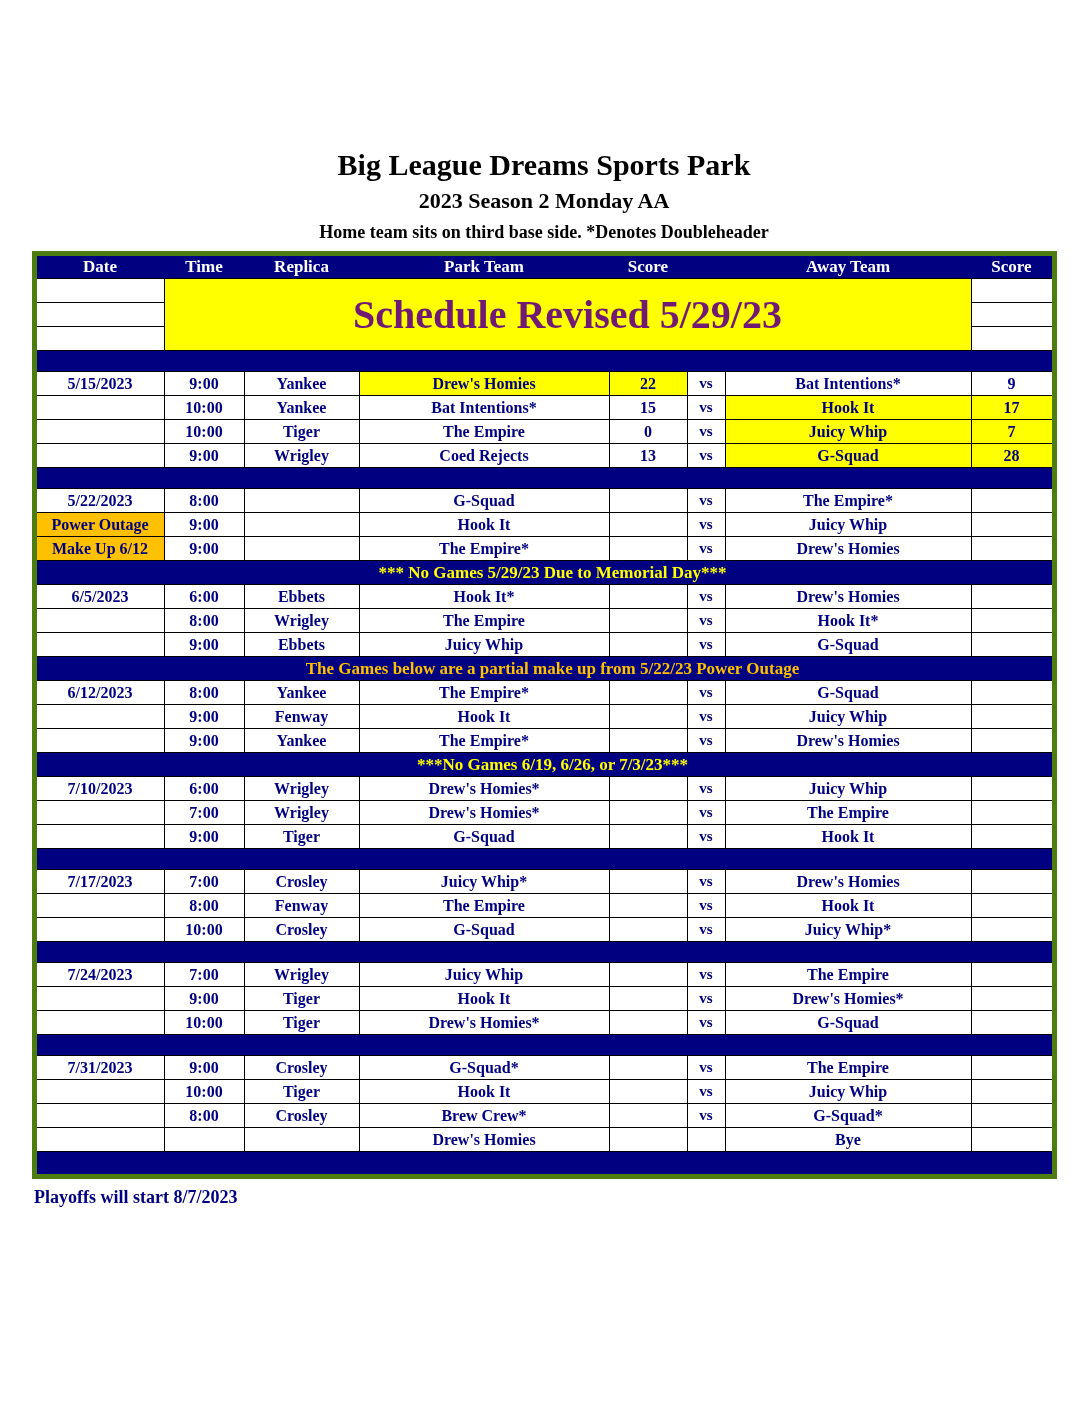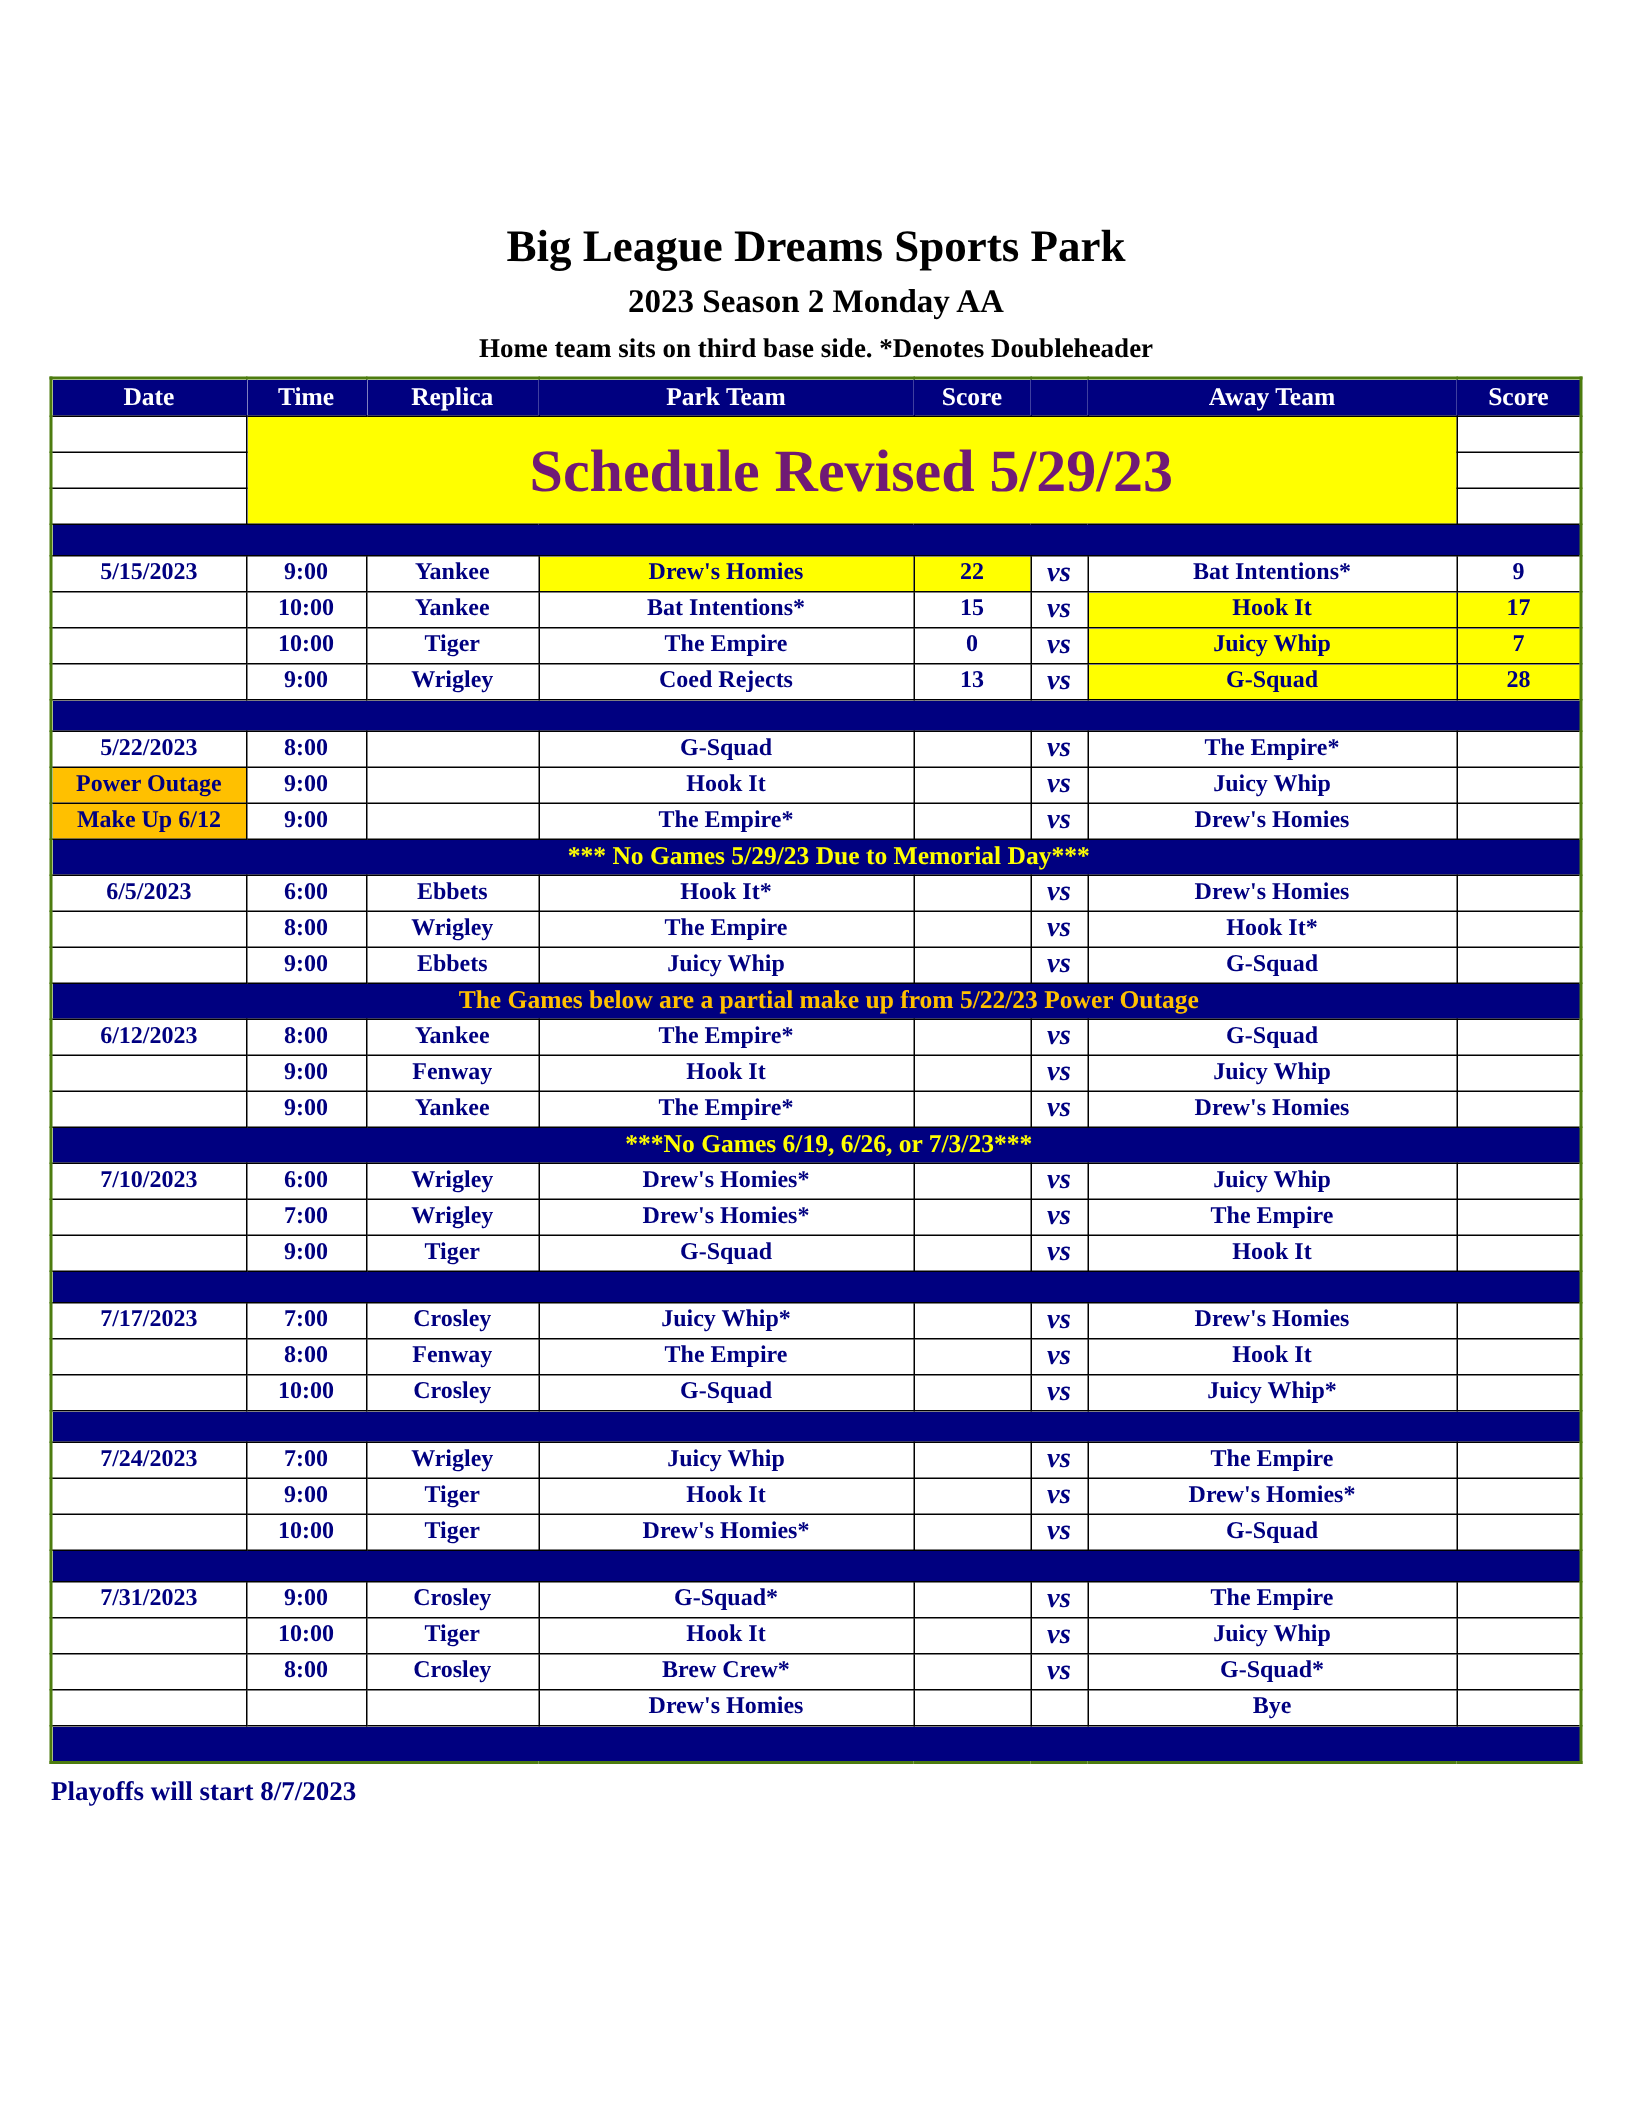--- a/index.html
+++ b/index.html
@@ -1,36 +1,36 @@
 <!DOCTYPE html>
 <html><head>
 <meta charset="utf-8">
 <style>
   html,body{margin:0;padding:0;background:#ffffff;}
   body{width:1088px;min-height:1408px;font-family:"Liberation Serif","DejaVu Serif",serif;color:#000;}
   .page{padding-top:148px;}
   .title{text-align:center;font-size:30px;font-weight:bold;margin:0;color:#000;}
   .subtitle{text-align:center;font-size:22px;font-weight:bold;margin:6px 0 0;color:#000;}
   .note{text-align:center;font-size:18px;font-weight:bold;margin:8px 0 8px;color:#000;}
-  table{border-collapse:collapse;table-layout:fixed;width:1020px;margin:0 auto;border:2px solid #4d7c0f;}
+  table{border-collapse:collapse;table-layout:fixed;width:1020px;margin:0 auto;border:5px solid #4d7c0f;}
   td,th{border:1px solid #000;padding:0 3px;height:24px;font-weight:bold;font-size:16px;color:#000080;
         text-align:center;overflow:hidden;white-space:nowrap;box-sizing:border-box;}
   thead th{background:#000080;color:#ffffff;font-size:17px;height:25px;border-color:#000080;border-top:1px solid #000;border-bottom:1px solid #000;}
   thead th:first-child{border-left:1px solid #000;}
   thead th:last-child{border-right:1px solid #000;}
   .banner{background:#ffff00;color:#701a75;font-size:40px;font-weight:bold;text-align:center;}
   .banner-side{background:#ffffff;}
   .sep{background:#000080;height:21px;border-left:1px solid #000;border-right:1px solid #000;}
   .sep-tall{height:25px;}
   .notice{background:#000080;font-size:17px;height:24px;padding-left:20px;}
   .notice-yellow{color:#ffff00;}
   .notice-orange{color:#ffc000;}
   .hl-yellow{background:#ffff00;}
   .hl-orange{background:#ffc000;}
-  .c-vs{font-style:italic;font-size:19px;}
+  .c-vs{font-size:15px;}
   .footer{width:1020px;margin:8px auto 0;text-align:left;font-size:18px;font-weight:bold;color:#000080;}
 </style>
 </head>
 <body>
 
 <div class="page">
   <div class="title">Big League Dreams Sports Park</div>
   <div class="subtitle">2023 Season 2 Monday AA</div>
   <div class="note">Home team sits on third base side.  *Denotes Doubleheader</div>
 

